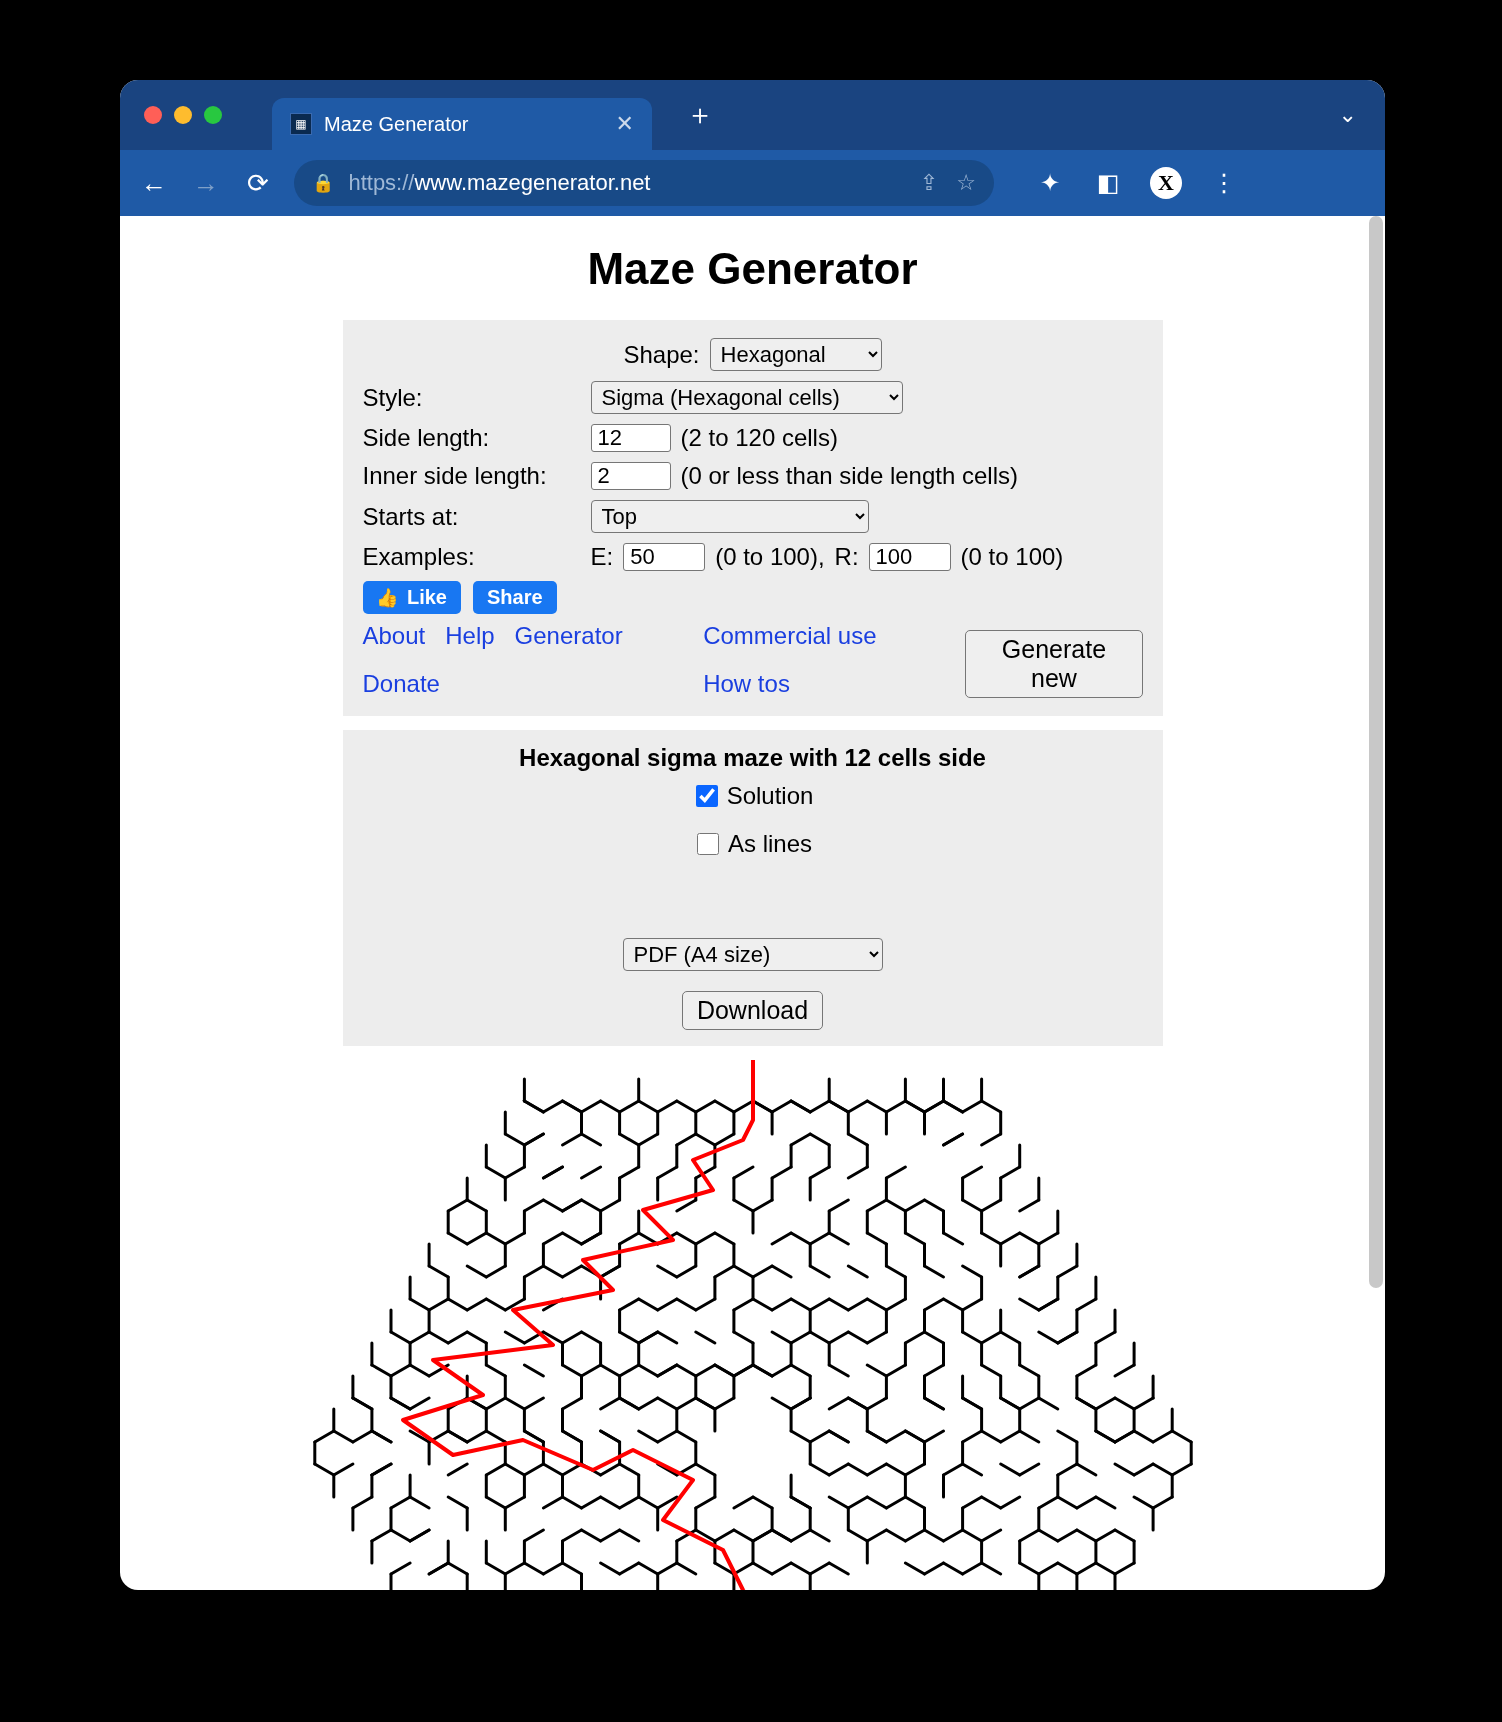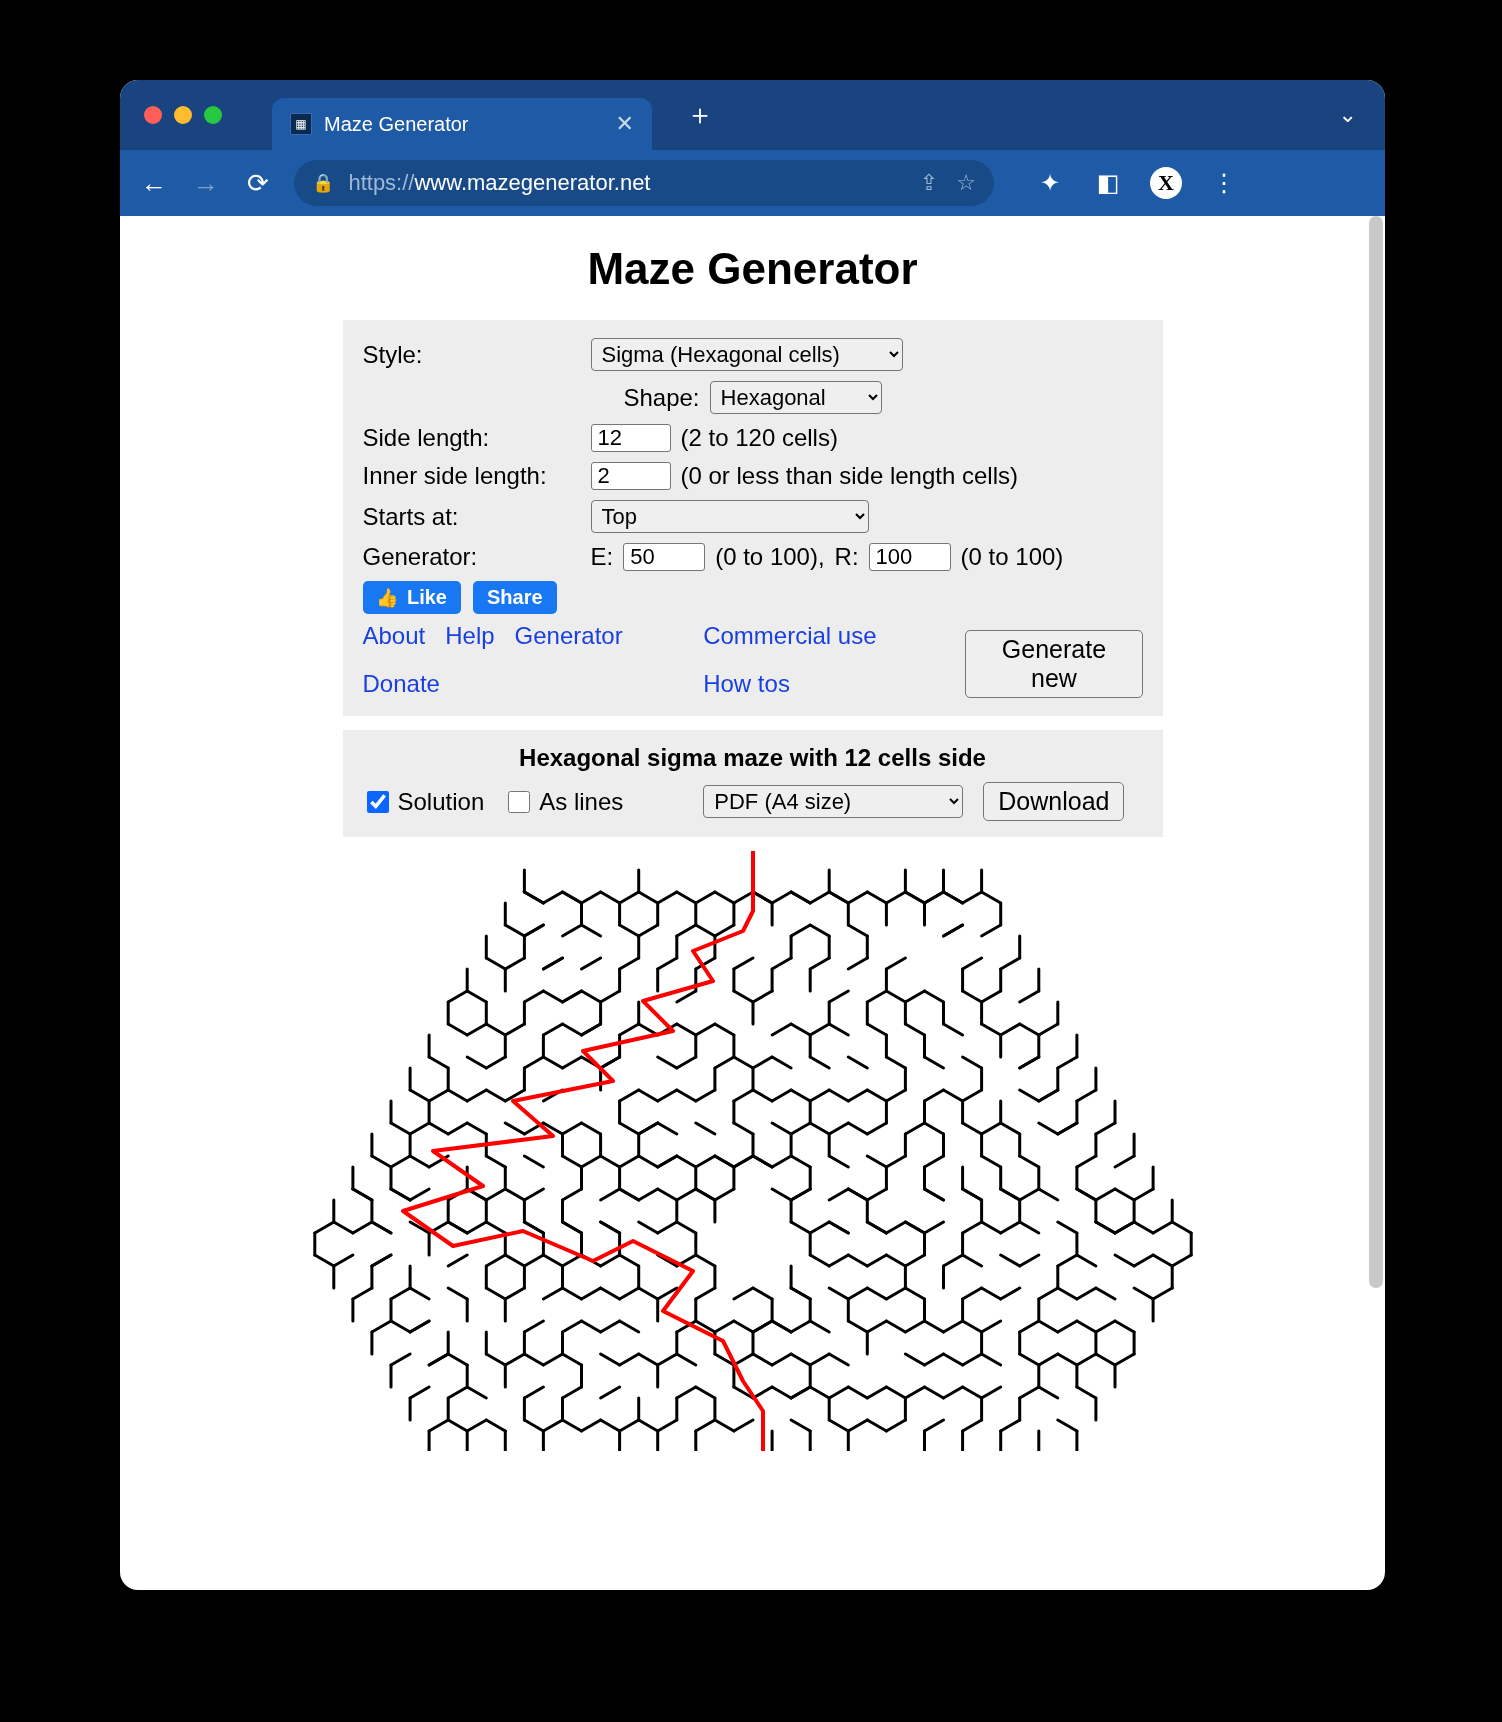--- a/index.html
+++ b/index.html
@@ -150,21 +150,21 @@
   }
   .fb-btn .thumb { font-size:18px; }
   .fb-text { font-size:20px; color:#000; max-width: 480px; line-height:1.25; overflow:hidden; height:42px; }
   .fb-text a { color:#205fce; text-decoration:none; }
   .links-row { display:flex; flex-wrap:wrap; gap: 20px; font-size:24px; }
   .links-row a { color:#1a3fe0; text-decoration:none; }
   .panel-footer { display:flex; justify-content:space-between; align-items:flex-end; margin-top:4px; }
   .panel-footer .links-col { display:flex; flex-direction:row; gap:6px; }
   .panel2 { padding: 14px 20px 16px 20px; }
   .result-title { text-align:center; font-weight:bold; font-size:24px; margin: 0 0 10px; }
-  .opts-row { display:flex; align-items:center; gap:20px; font-size:24px; }
+  .opts-row { display:flex; align-items:center; gap:20px; font-size:24px;flex-direction:column; }
   .opts-row label { display:flex; align-items:center; gap:6px; }
   .opts-row input[type=checkbox] { width:22px; height:22px; accent-color:#0a66ff; }
   .maze-wrap { text-align:center; margin-top:12px; }
   .maze-wrap svg { width: 960px; height: 600px; }
   
   .scroll-stub {
     position:absolute; right:2px; top:0; width:14px; height:78%;
     background:#c8c8c8; border-radius:8px;
   }
 </style>
@@ -210,50 +210,50 @@
       <span class="tb-ico">⋮</span>
     </div>
   </div>
 
   <div class="page">
     <div class="scroll-stub"></div>
     <div class="page-inner">
       <h1 class="page-title">Maze Generator</h1>
 
       <div class="panel">
+        <div class="row center">
+          <span class="hint">Shape:</span>
+          <select class="native-select" style="width:172px">
+            <option>Hexagonal</option>
+          </select>
+        </div>
         <div class="row">
           <span class="lbl">Style:</span>
           <select class="native-select" style="width:312px">
             <option>Sigma (Hexagonal cells)</option>
-          </select>
-        </div>
-        <div class="row center">
-          <span class="hint">Shape:</span>
-          <select class="native-select" style="width:172px">
-            <option>Hexagonal</option>
           </select>
         </div>
         <div class="row">
           <span class="lbl">Side length:</span>
           <input class="native-input" style="width: 80px;" value="12">
           <span class="hint">(2 to 120 cells)</span>
         </div>
         <div class="row">
           <span class="lbl">Inner side length:</span>
           <input class="native-input" style="width: 80px;" value="2">
           <span class="hint">(0 or less than side length cells)</span>
         </div>
         <div class="row">
           <span class="lbl">Starts at:</span>
           <select class="native-select" style="width:278px">
             <option>Top</option>
           </select>
         </div>
         <div class="row">
-          <span class="lbl">Generator:</span>
+          <span class="lbl">Examples:</span>
           <span>E:</span>
           <input class="native-input" style="width: 82px;" value="50">
           <span class="hint">(0 to 100),</span>
           <span>R:</span>
           <input class="native-input" style="width: 82px;" value="100">
           <span class="hint">(0 to 100)</span>
         </div>
 
         <div class="fb-row">
           <div class="fb-btn">

